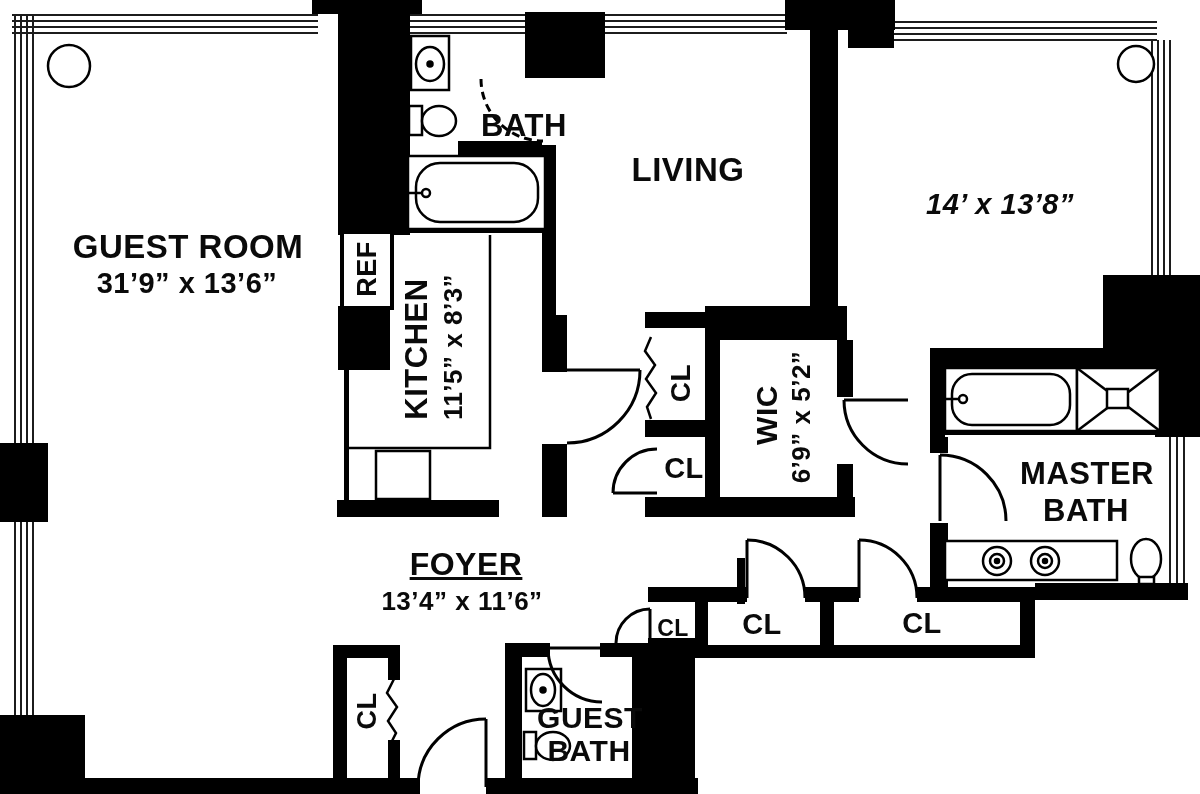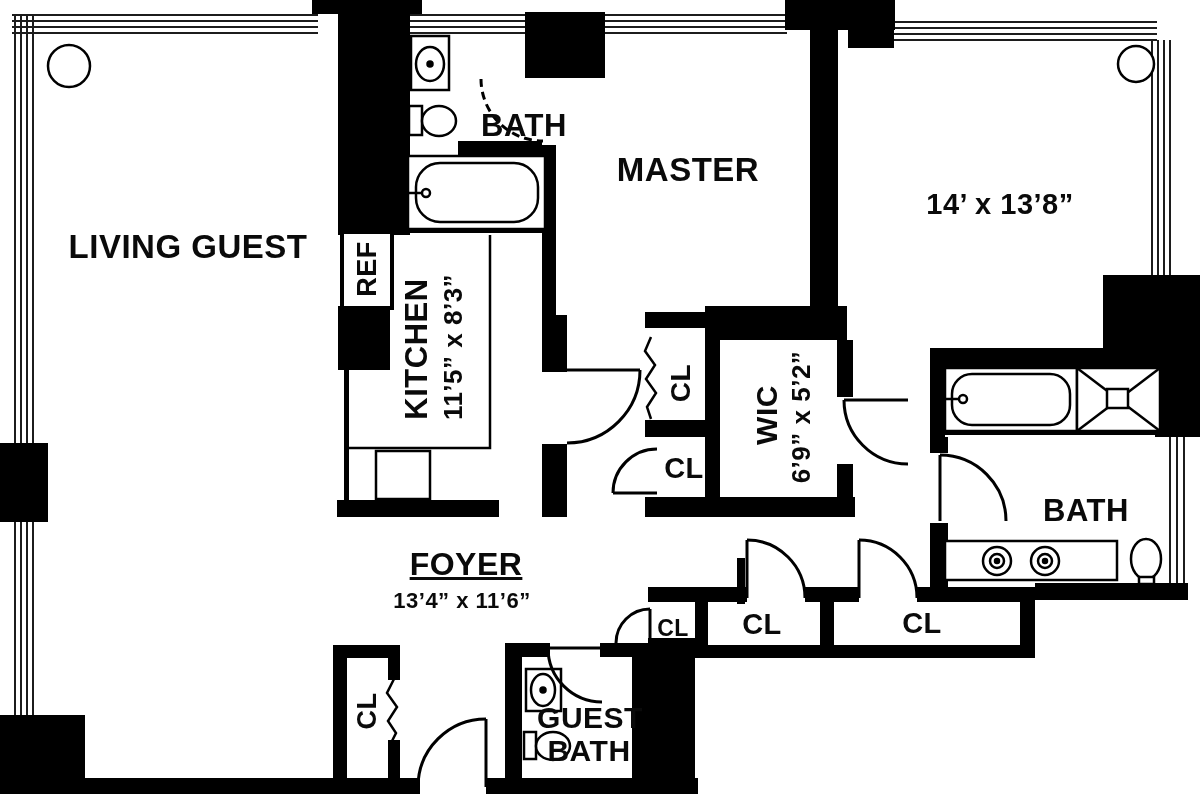--- a/index.html
+++ b/index.html
@@ -232,42 +232,44 @@
       <path d="M418,787 A68,68 0 0 1 486,719"></path>
     </g>
   </g>
 
   <g stroke="#000000" stroke-width="2.5" fill="none">
     <polyline points="651,337 645,351 655,365 646,379 656,393 647,407 651,419"></polyline>
     <polyline points="394,679 387,693 397,707 388,721 396,733 392,741"></polyline>
   </g>
 </svg>
 
-  <div class="lbl" style="left:188px;top:246px;font-size:33px;">LIVING GUEST</div>
+  <div class="lbl" style="left:188px;top:246px;font-size:33px;">GUEST ROOM</div>
+  <div class="lbl" style="left:187px;top:283px;font-size:29px;">31’9” x 13’6”</div>
 
   <div class="lbl" style="left:524px;top:125px;font-size:31px;">BATH</div>
 
   <div class="lbl v" style="left:367px;top:269px;font-size:27px;">REF</div>
   <div class="lbl v" style="left:416px;top:349px;font-size:31px;">KITCHEN</div>
   <div class="lbl v" style="left:453px;top:347px;font-size:26px;">11’5” x 8’3”</div>
 
-  <div class="lbl" style="left:688px;top:169px;font-size:33px;">MASTER</div>
-
-  <div class="lbl" style="left:1000px;top:204px;font-size:29px;">14’ x 13’8”</div>
+  <div class="lbl" style="left:688px;top:169px;font-size:33px;">LIVING</div>
+
+  <div class="lbl" style="left:1000px;top:204px;font-size:29px;font-style:italic;">14’ x 13’8”</div>
 
   <div class="lbl v" style="left:681px;top:383px;font-size:28px;">CL</div>
   <div class="lbl" style="left:684px;top:468px;font-size:29px;">CL</div>
 
   <div class="lbl v" style="left:767px;top:415px;font-size:30px;">WIC</div>
   <div class="lbl v" style="left:801px;top:417px;font-size:26px;">6’9” x 5’2”</div>
 
+  <div class="lbl" style="left:1087px;top:473px;font-size:31px;">MASTER</div>
   <div class="lbl" style="left:1086px;top:510px;font-size:31px;">BATH</div>
 
   <div class="lbl" style="left:466px;top:564px;font-size:32px;text-decoration:underline;">FOYER</div>
-  <div class="lbl" style="left:462px;top:601px;font-size:22px;">13’4” x 11’6”</div>
+  <div class="lbl" style="left:462px;top:601px;font-size:26px;">13’4” x 11’6”</div>
 
   <div class="lbl" style="left:673px;top:628px;font-size:23px;">CL</div>
   <div class="lbl" style="left:762px;top:624px;font-size:29px;">CL</div>
   <div class="lbl" style="left:922px;top:623px;font-size:29px;">CL</div>
   <div class="lbl v" style="left:367px;top:711px;font-size:27px;">CL</div>
 
   <div class="lbl" style="left:590px;top:718px;font-size:30px;">GUEST</div>
   <div class="lbl" style="left:589px;top:751px;font-size:30px;">BATH</div>
 
 </div>

